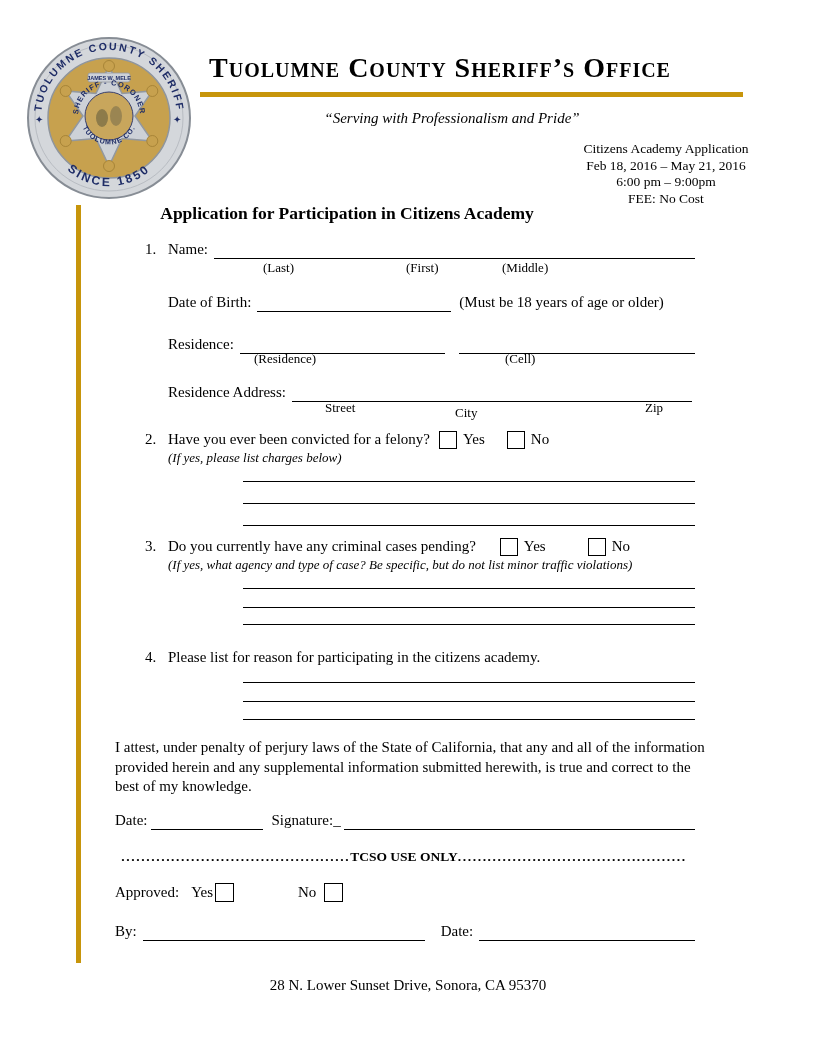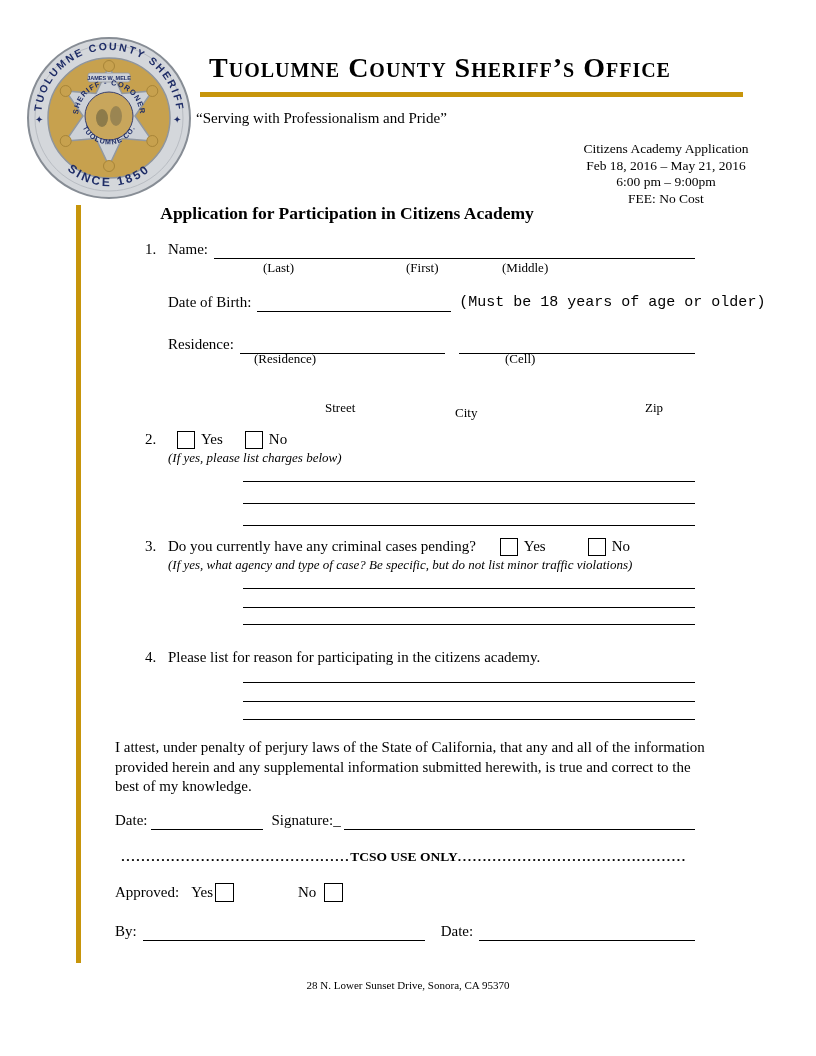--- a/index.html
+++ b/index.html
@@ -8,43 +8,43 @@
     position:relative; width:816px; height:1056px; background:#ffffff;
     font-family:"Liberation Serif","DejaVu Serif",serif; color:#000;
     overflow:hidden; margin:0 auto;
   }
   .accent-bar { position:absolute; left:76px; top:205px; width:5px; height:758px; background:#C7950B; }
   .title {
     position:absolute; left:196px; top:52px; width:488px; text-align:center;
     font-size:28px; font-weight:bold; font-variant:small-caps; letter-spacing:1px; white-space:nowrap;
   }
   .gold-rule { position:absolute; left:200px; top:92px; width:543px; height:5px; background:#C7950B; }
-  .tagline { position:absolute; left:196px; top:110px; width:488px; text-align:left;
-    font-size:15px; }
+  .tagline { position:absolute; left:208px; top:110px; width:488px; text-align:center;
+    font-style:italic; font-size:15px; }
   .info-block { position:absolute; left:570px; top:141px; width:192px; text-align:center;
     font-size:13.5px; line-height:16.5px; }
   .form-heading { position:absolute; left:0; top:203px; width:694px; text-align:center;
     font-weight:bold; font-size:17.5px; }
   .row { position:absolute; display:flex; align-items:flex-end; font-size:15px; line-height:19px; }
   .row-c { position:absolute; display:flex; align-items:center; font-size:15px; line-height:19px; }
   .num { width:23px; flex:none; }
   .lbl { flex:none; margin-right:6px; white-space:nowrap; }
   .line { border-bottom:1px solid #000; height:19px; flex:none; }
   .grow { flex:1 1 auto; }
   .sub { position:absolute; font-size:13px; }
   .note { position:absolute; font-style:italic; font-size:13px; white-space:nowrap; }
   .fline { position:absolute; left:243px; width:452px; height:1px; background:#000; }
   .cb { width:18px; height:18px; border:1px solid #000; background:#fff; flex:none; }
   .attest { position:absolute; left:115px; top:738px; width:596px; font-size:15px; line-height:19.5px; }
   .divider { position:absolute; left:115px; top:849px; width:578px; text-align:center;
     font-weight:bold; font-size:13.5px; white-space:nowrap; overflow:hidden; }
   .dots { letter-spacing:1.6px; }
   .bold { font-weight:normal; }
   .footer { position:absolute; left:0; top:976px; width:816px; text-align:center;
-    font-size:11px; line-height:18px; }
+    font-size:15px; line-height:18px; }
   .badge-wrap { position:absolute; left:26px; top:36px; width:166px; height:164px; }
   svg text { font-family:"Liberation Sans","DejaVu Sans",sans-serif; }
 </style>
 </head>
 <body>
 
 <div class="page">
 
   <div class="badge-wrap">
     <svg width="166" height="164" viewBox="0 0 166 164">
@@ -107,38 +107,43 @@
     <span class="lbl">Name:</span>
     <span class="line grow"></span>
   </div>
   <span class="sub" style="left:263px; top:260px;">(Last)</span>
   <span class="sub" style="left:406px; top:260px;">(First)</span>
   <span class="sub" style="left:502px; top:260px;">(Middle)</span>
 
   <div class="row" style="top:293px; left:168px;">
     <span class="lbl">Date of Birth:</span>
     <span class="line" style="width:194px;"></span>
-    <span class="lbl" style="margin-left:8px; margin-right:0;font-family:Liberation Mono, monospace;">(Must be 18 years of age or older)</span>
+    <span class="lbl" style="margin-left:8px; margin-right:0;">(Must be 18 years of age or older)</span>
   </div>
 
   <div class="row" style="top:335px; left:168px; right:121px;">
     <span class="lbl">Residence:</span>
     <span class="line" style="width:205px;"></span>
     <span style="width:14px; flex:none;"></span>
     <span class="line grow"></span>
   </div>
   <span class="sub" style="left:254px; top:351px;">(Residence)</span>
   <span class="sub" style="left:505px; top:351px;">(Cell)</span>
 
+  <div class="row" style="top:383px; left:168px; right:124px;">
+    <span class="lbl">Residence Address:</span>
+    <span class="line grow"></span>
+  </div>
   <span class="sub" style="left:325px; top:400px;">Street</span>
   <span class="sub" style="left:455px; top:384px;margin-top:21px;">City</span>
   <span class="sub" style="left:645px; top:400px;">Zip</span>
 
   <div class="row-c" style="top:430px; left:145px;">
     <span class="num">2.</span>
+    <span>Have you ever been convicted for a felony?</span>
     <span class="cb" style="margin-left:9px;"></span>
     <span style="margin-left:6px;">Yes</span>
     <span class="cb" style="margin-left:22px;"></span>
     <span style="margin-left:6px;">No</span>
   </div>
   <span class="note" style="left:168px; top:450px;">(If yes, please list charges below)</span>
   <div class="fline" style="top:481px;"></div>
   <div class="fline" style="top:503px;"></div>
   <div class="fline" style="top:525px;"></div>
 

